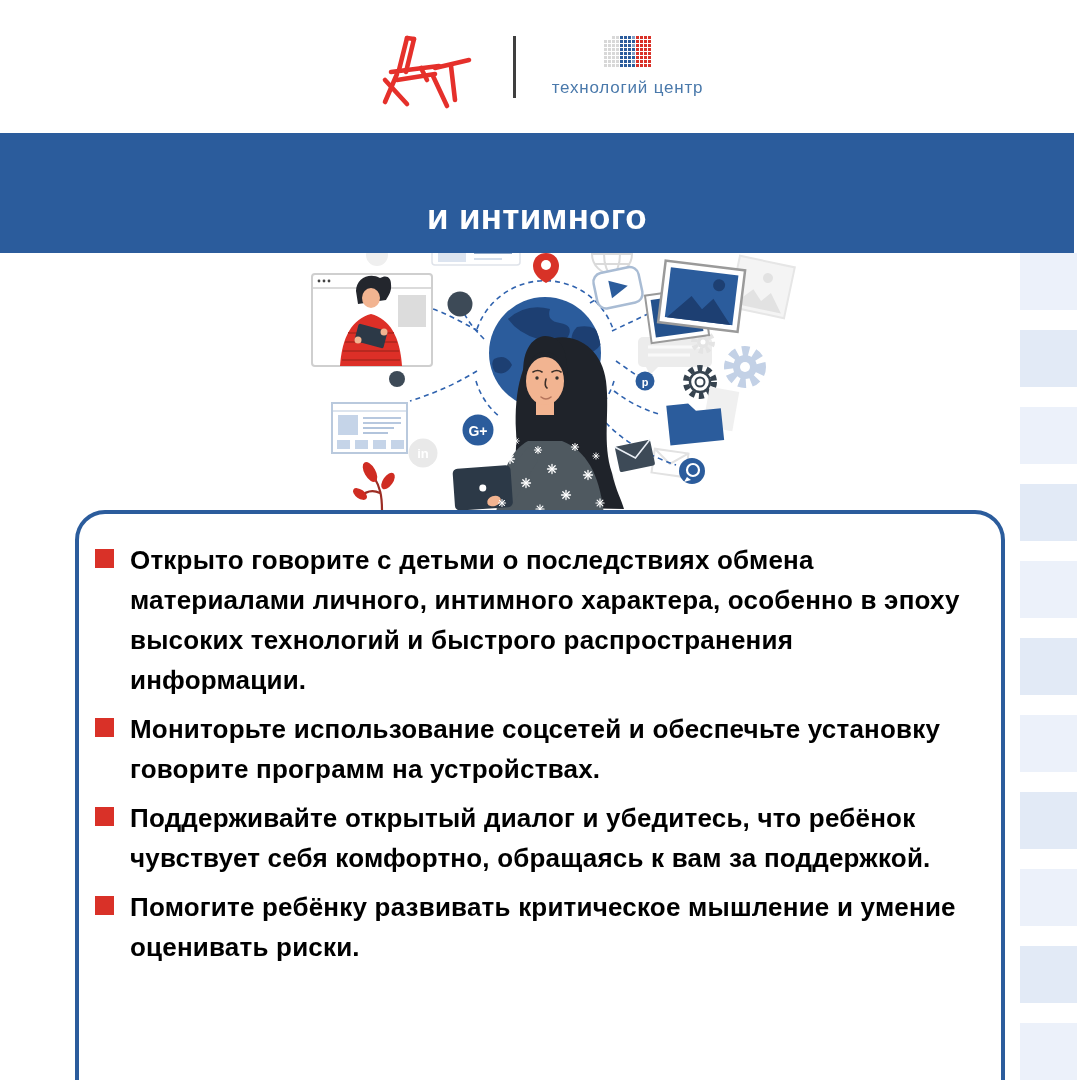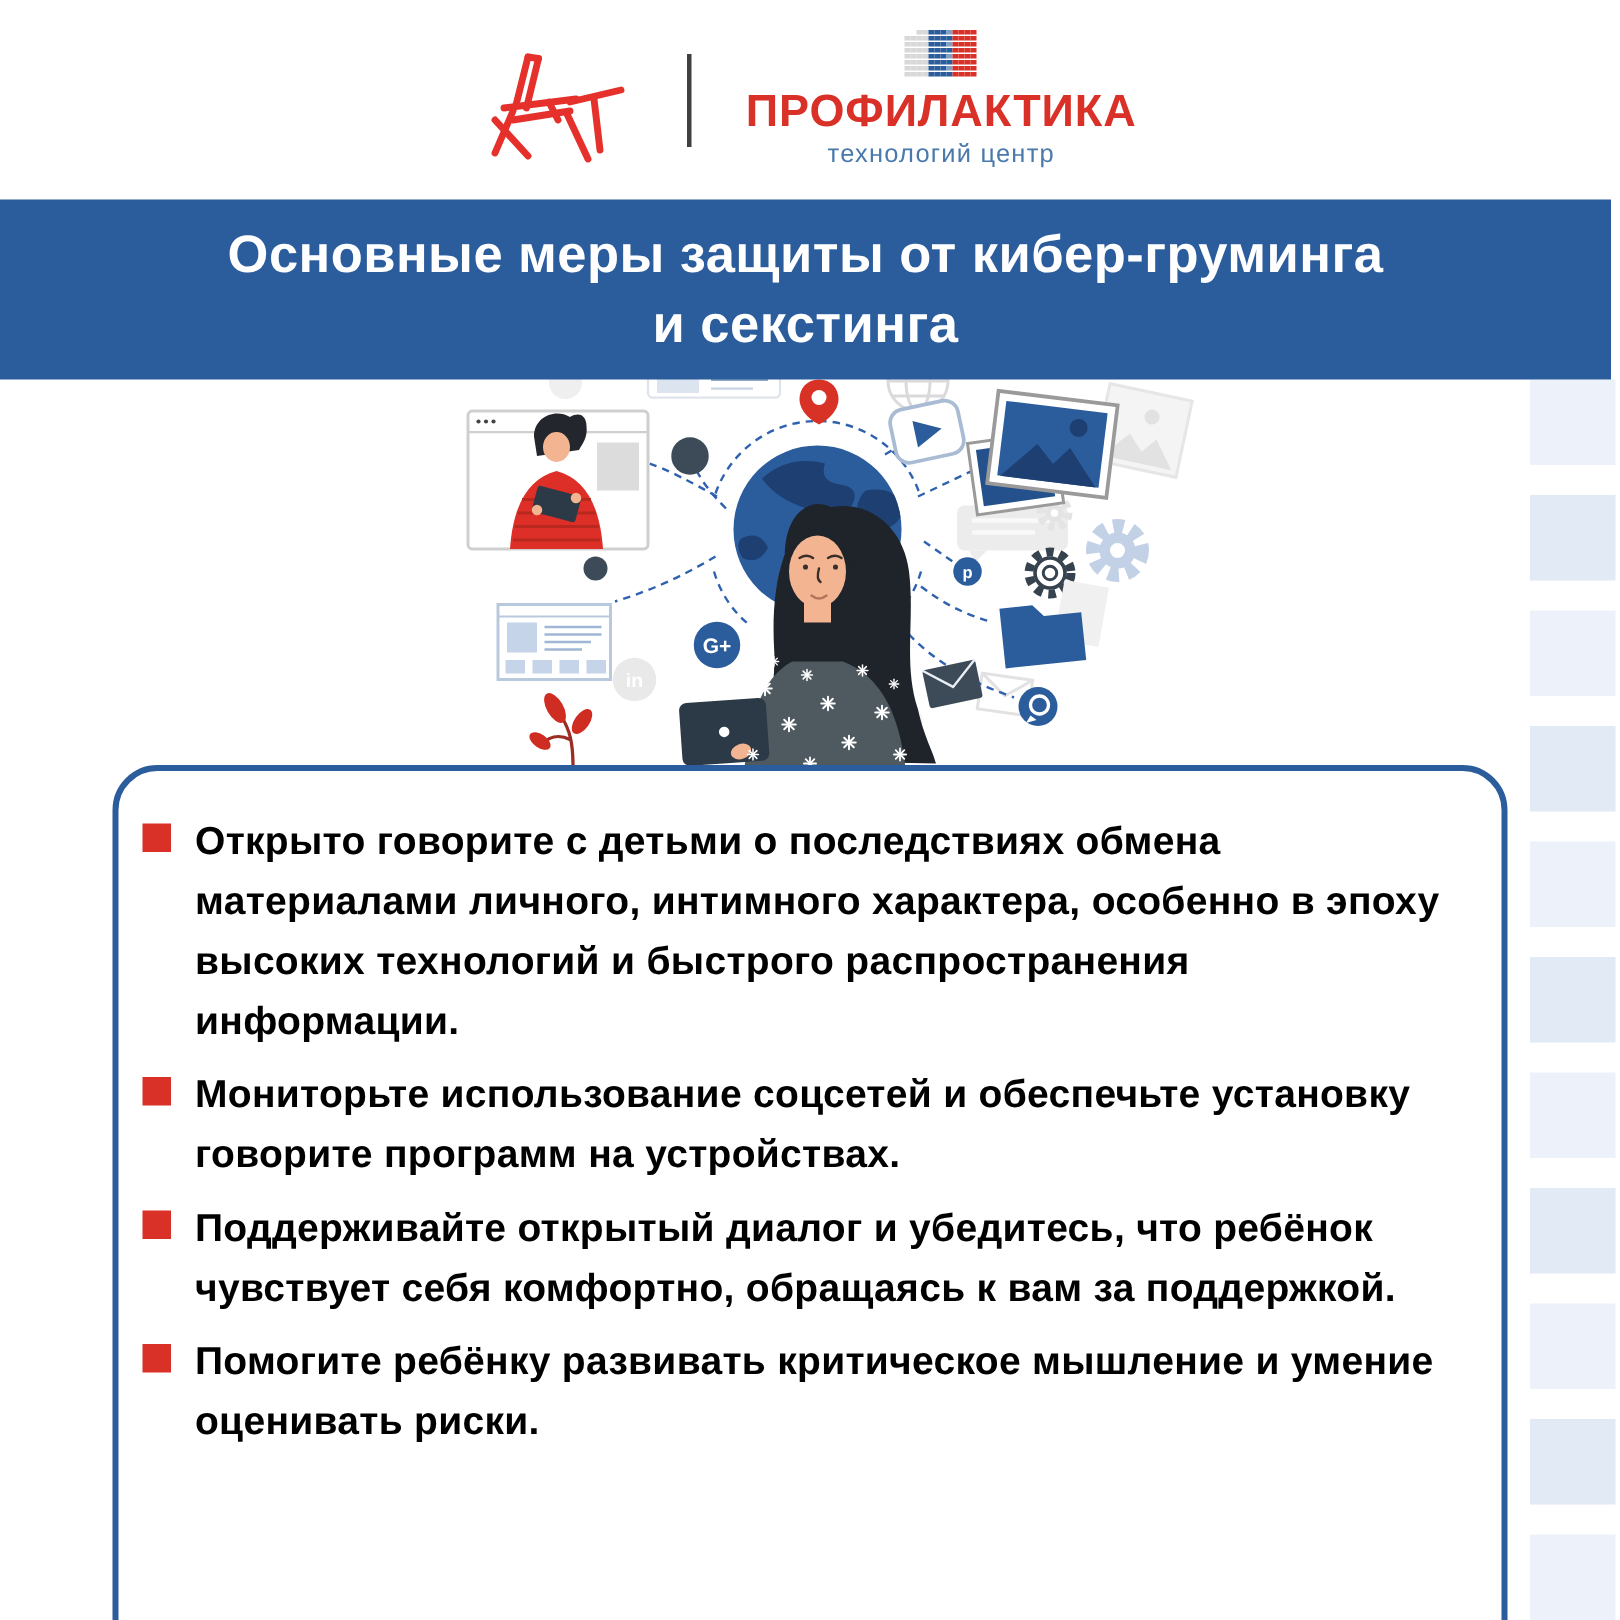--- a/index.html
+++ b/index.html
@@ -179,29 +179,28 @@
         <i style="background: rgb(216, 216, 216);"></i>
         <i style="background: rgb(43, 92, 156);"></i>
         <i style="background: rgb(43, 92, 156);"></i>
         <i style="background: rgb(43, 92, 156);"></i>
         <i style="background: rgb(43, 92, 156);"></i>
         <i style="background: rgb(217, 49, 40);"></i>
         <i style="background: rgb(217, 49, 40);"></i>
         <i style="background: rgb(217, 49, 40);"></i>
         <i style="background: rgb(217, 49, 40);"></i>
       </div>
-    <div class="brand-title">ПРОФИЛАКТИКА</div>
     <div class="brand-sub">технологий центр</div>
   </div>
 </div>
 
 <div class="banner">
   <h1>
-    <span>Основные меры защиты от кибер-груминга</span><br>
-    <span>и секстинга</span>
+    <br>
+    <span>и интимного</span>
   </h1>
 </div>
 
 <svg class="illustration" width="540" height="262" viewBox="0 0 540 262">
   <defs>
     <clipPath id="globeClip">
         <circle cx="275" cy="102" r="56"></circle>
       </clipPath>
     <g id="flake" stroke="#fff" stroke-width="1.3" stroke-linecap="round">
       <line x1="-4.5" y1="0" x2="4.5" y2="0"></line>

